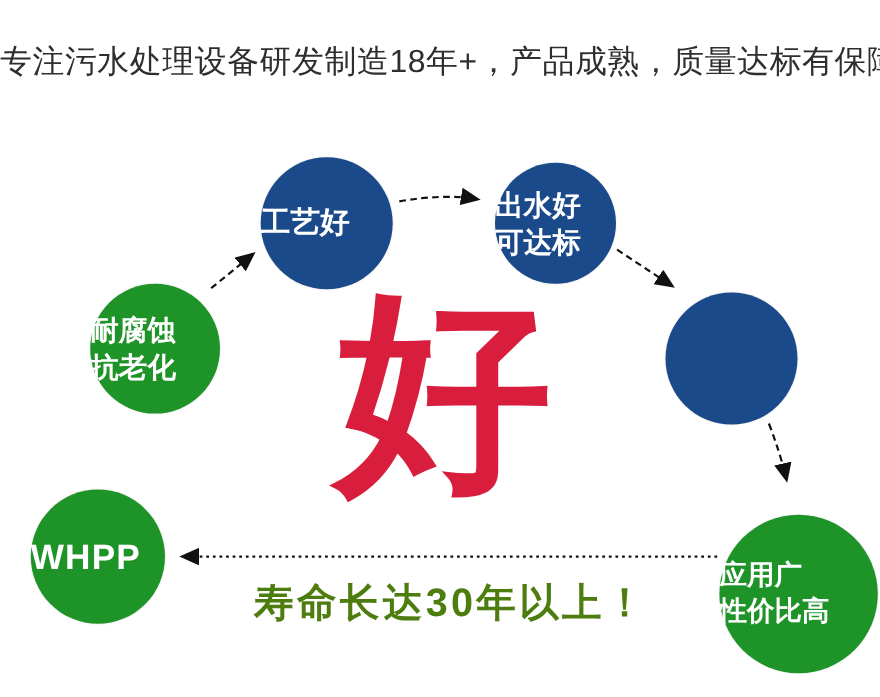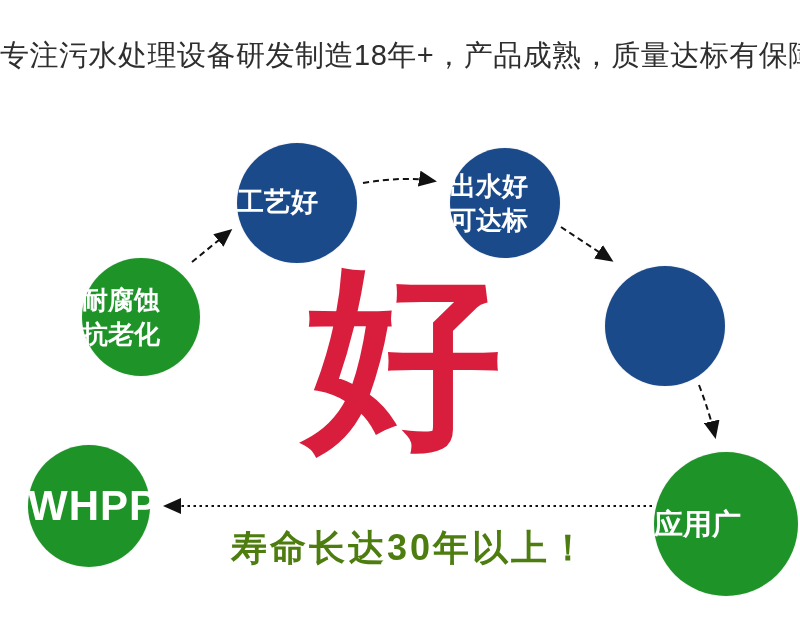--- a/index.html
+++ b/index.html
@@ -48,22 +48,22 @@
     box-shadow: 0 0 2px rgba(0,0,0,0.12);
   }
   .node.blue  { background: var(--blue,  #1b4a8b); }
   .node.green { background: var(--green, #1e9428); }
   .node span { display: block; }
 
   .node-craft       { left: 237px; top: 143px; width: 120px; height: 120px; font-size: 27px; }
   .node-effluent    { left: 450px; top: 148px; width: 110px; height: 110px; font-size: 26px; }
   .node-durability  { left:  82px; top: 258px; width: 118px; height: 118px; font-size: 26px; }
   .node-install     { left: 605px; top: 266px; width: 120px; height: 120px; font-size: 27px; }
-  .node-application { left: 654px; top: 452px; width: 144px; height: 144px; font-size: 29px; }
-  .node-brand       { left:  28px; top: 445px; width: 122px; height: 122px; font-size: 42px; letter-spacing: 1px; }
+  .node-application { left: 654px; top: 468px; width: 144px; height: 144px; font-size: 25px; }
+  .node-brand       { left:  28px; top: 445px; width: 122px; height: 122px; font-size: 32px; letter-spacing: 1px; }
 
   .center-char {
     position: absolute;
     left: 298px;
     top: 252px;
     width: 210px;
     height: 210px;
     font-size: 196px;
     line-height: 210px;
     font-weight: bold;
@@ -116,20 +116,21 @@
   <div class="node green node-durability">
     <span>耐腐蚀</span>
     <span>抗老化</span>
   </div>
 
   <div class="node blue node-install">
   </div>
 
   <div class="node green node-application">
     <span>应用广</span>
+    <span>性价比高</span>
   </div>
 
   <div class="node green node-brand">
     <span>WHPP</span>
   </div>
 
   <div class="center-char">好</div>
 
   <div class="slogan">寿命长达30年以上！</div>
 

